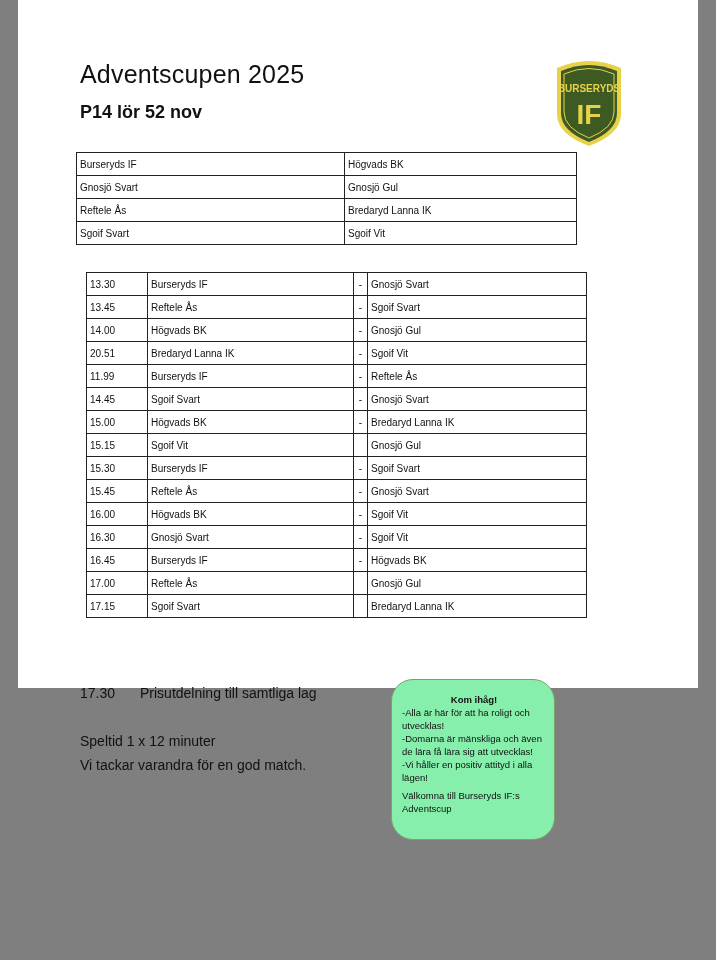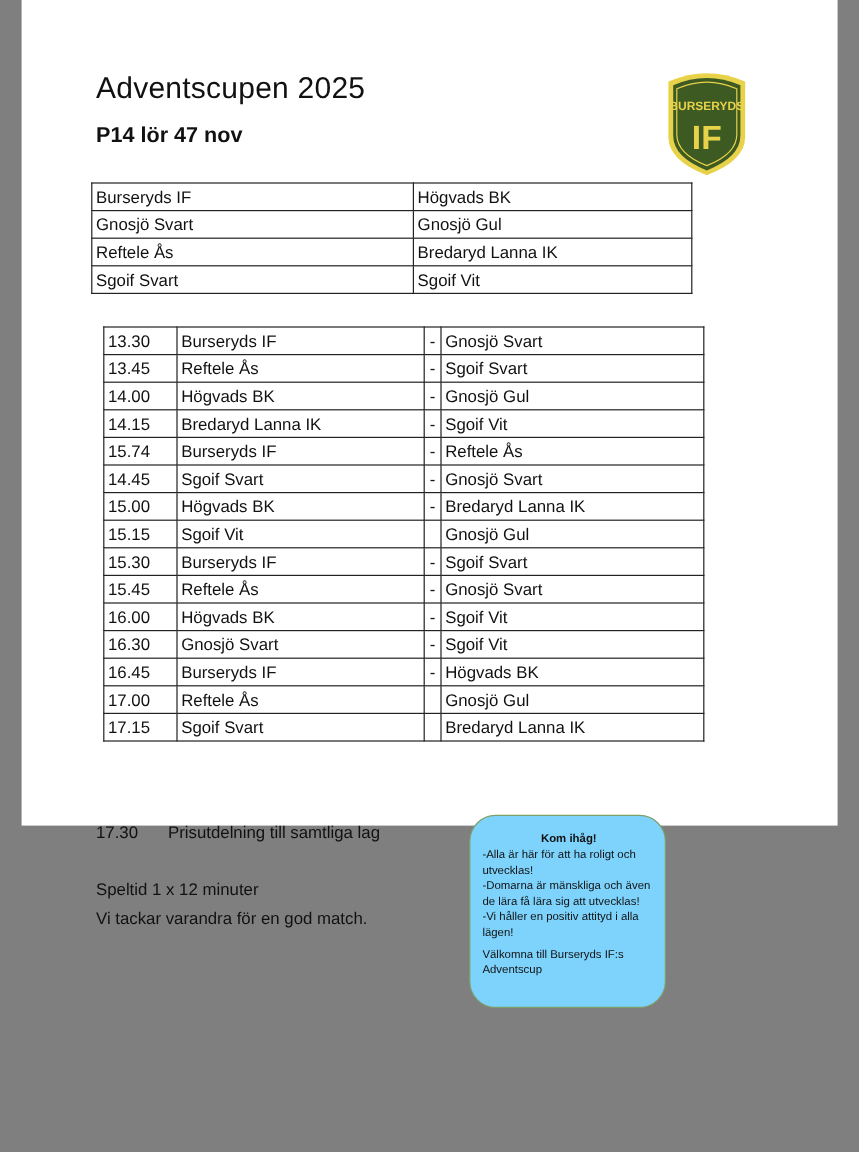--- a/index.html
+++ b/index.html
@@ -6,45 +6,45 @@
   body {
     width:716px; height:960px; background:#7f7f7f; position:relative; overflow:hidden;
     font-family:"Liberation Sans", "DejaVu Sans", sans-serif; color:#111;
   }
   .page {
     position:absolute; left:18px; top:0; width:680px; height:688px; background:#fff;
   }
   .title { position:absolute; left:62px; top:60px; font-size:25px; color:#111; letter-spacing:0.2px; }
   .subtitle { position:absolute; left:62px; top:102px; font-size:18px; font-weight:bold; color:#111; }
   .logo { position:absolute; left:533px; top:56px; width:76px; height:92px; }
-  table.grid { position:absolute; border-collapse:collapse; font-size:14px; }
+  table.grid { position:absolute; border-collapse:collapse; font-size:10px; }
   table.grid td { border:1.5px solid #222; height:22px; padding:0 0 0 3px; white-space:nowrap; vertical-align:middle; }
   #teams { left:58px; top:152px; width:501px; }
   #teams td.c1 { width:264px; }
   #schedule { left:58px; top:272px; width:501px;margin-left:10px; }
   #schedule td.t { width:57px; }
   #schedule td.h { width:202px; }
   #schedule td.d { width:13px; padding:0; text-align:center; }
   .line { position:absolute; left:62px; font-size:14px; color:#111;text-align:center; }
   .prize-time { position:absolute; left:62px; top:685px; font-size:14px; }
   .prize-text { position:absolute; left:122px; top:685px; font-size:14px; }
   .note {
     position:absolute; left:373px; top:679px; width:164px; height:161px;
-    background:#7dd3fc; border:1.5px solid #7f9f6a; border-radius:22px; box-sizing:border-box;
+    background:#86efac; border:1.5px solid #7f9f6a; border-radius:22px; box-sizing:border-box;
     font-size:9.5px; line-height:13px; color:#111; padding:13px 8px 8px 10px;
   }
   .note .head { text-align:center; font-weight:bold; }
   .note .foot { text-align:left; margin-top:5px; }
 </style>
 </head>
 <body>
 
 <div class="page">
   <div class="title">Adventscupen  2025</div>
-  <div class="subtitle">P14 lör 47 nov</div>
+  <div class="subtitle">P14 lör 52 nov</div>
 
   <svg class="logo" viewBox="0 0 76 92">
     <path d="M6 12 Q38 -2 70 12 L70 58 Q70 78 38 90 Q6 78 6 58 Z" fill="#e8d24a"></path>
     <path d="M10 15 Q38 3 66 15 L66 57 Q66 75 38 86 Q10 75 10 57 Z" fill="#3d5a22"></path>
     <path d="M13 18 Q38 7 63 18 L63 56 Q63 72 38 82 Q13 72 13 56 Z" fill="none" stroke="#e8d24a" stroke-width="1"></path>
     <text x="38" y="36" text-anchor="middle" font-size="10" font-weight="bold" fill="#e8d24a" font-family="Liberation Sans, sans-serif">BURSERYDS</text>
     <text x="38" y="68" text-anchor="middle" font-size="28" font-weight="bold" fill="#e8d24a" font-family="Liberation Sans, sans-serif">IF</text>
   </svg>
 
   <table class="grid" id="teams">
@@ -81,27 +81,27 @@
           <td class="d">-</td>
           <td class="a">Sgoif Svart</td>
         </tr>
         <tr>
           <td class="t">14.00</td>
           <td class="h">Högvads BK</td>
           <td class="d">-</td>
           <td class="a">Gnosjö Gul</td>
         </tr>
         <tr>
-          <td class="t">14.15</td>
+          <td class="t">20.51</td>
           <td class="h">Bredaryd Lanna IK</td>
           <td class="d">-</td>
           <td class="a">Sgoif Vit</td>
         </tr>
         <tr>
-          <td class="t">15.74</td>
+          <td class="t">11.99</td>
           <td class="h">Burseryds IF</td>
           <td class="d">-</td>
           <td class="a">Reftele Ås</td>
         </tr>
         <tr>
           <td class="t">14.45</td>
           <td class="h">Sgoif Svart</td>
           <td class="d">-</td>
           <td class="a">Gnosjö Svart</td>
         </tr>

